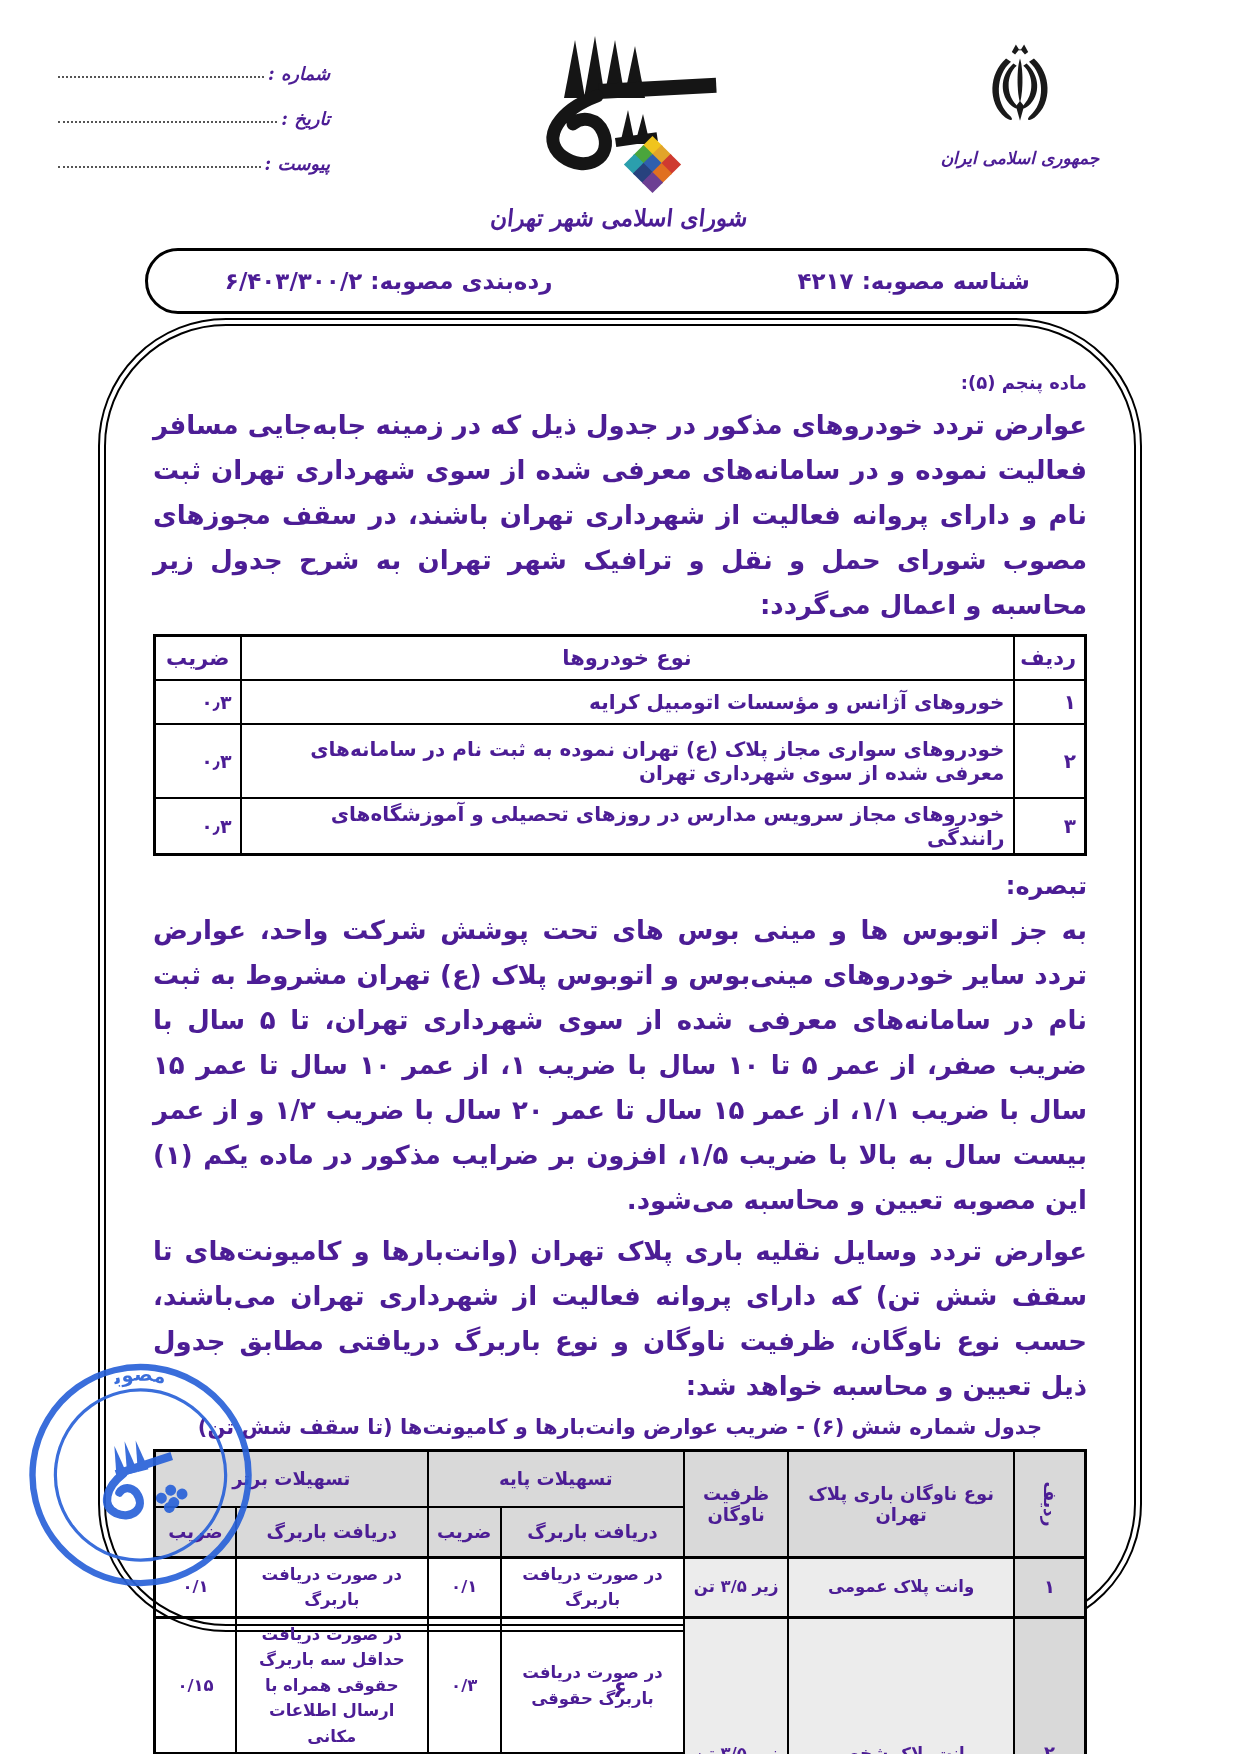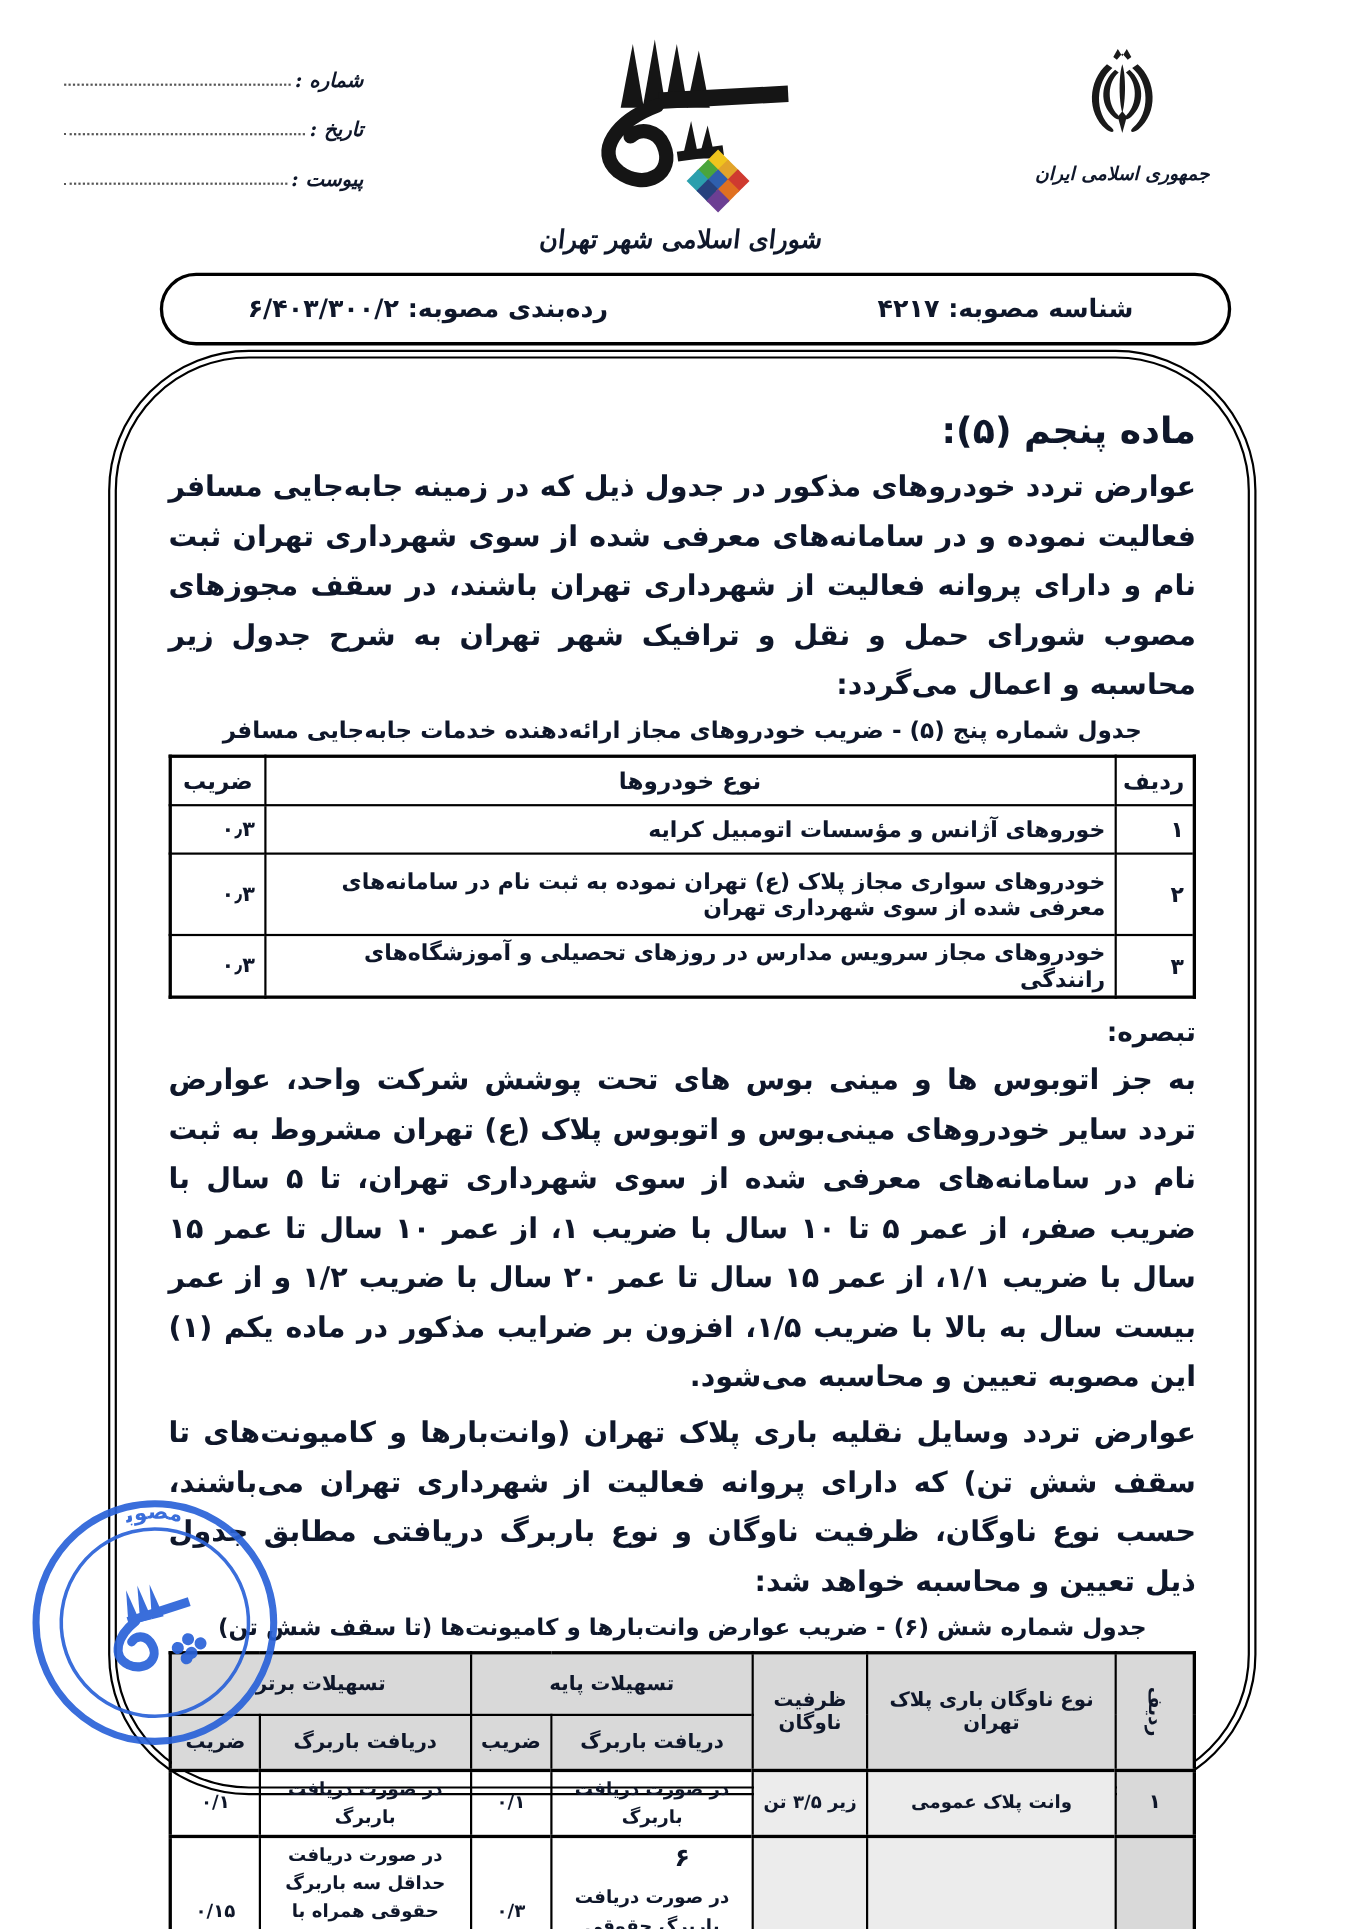--- a/index.html
+++ b/index.html
@@ -1,19 +1,19 @@
 <!DOCTYPE html>
 <html lang="fa" dir="rtl"><head>
 <meta charset="utf-8">
 <style>
   html,body{margin:0;padding:0;background:#888;}
   .page{
     position:relative; width:1240px; height:1754px; margin:0 auto;
     background:#ffffff; overflow:hidden;
-    font-family:"DejaVu Sans", sans-serif; color:#0f172a; direction:rtl;
+    font-family:"DejaVu Sans", sans-serif; color:#4c1d95; direction:rtl;
   }
   
   .lh-fields{position:absolute; left:58px; top:56px; width:272px; direction:rtl;}
   .lh-row{display:flex; align-items:flex-end; margin-bottom:17px; height:28px;}
   .lh-label{font-family:"DejaVu Serif", serif; font-style:italic; font-weight:bold;
     font-size:18px; white-space:nowrap; padding-left:4px;}
   .lh-dots{flex:1; border-bottom:2px dotted #555; height:0; margin-bottom:6px;}
   .council-logo{position:absolute; left:462px; top:26px; width:310px; text-align:center;}
   .council-caption{font-family:"DejaVu Serif", serif; font-style:italic; font-weight:bold;
     font-size:23px; margin-top:2px; transform:skewX(8deg);}
@@ -28,21 +28,21 @@
     font-weight:bold; font-size:23px;
   }
   .id-bar .approval-id{margin-right:86px;}
   .id-bar .classification{margin-right:245px;}
   
   .main-border{position:absolute; left:98px; top:318px; width:1040px; height:1310px;
     border:2.5px solid #000; border-radius:128px;}
   .main-border .inner{position:absolute; inset:4px; border:2.5px solid #000; border-radius:122px;}
   
   .content{position:absolute; left:153px; top:372px; width:934px; direction:rtl;}
-  .article-heading{font-size:33px; font-weight:bold; margin:0 0 10px 0;}
+  .article-heading{font-size:18px; font-weight:bold; margin:0 0 10px 0;}
   .para{font-size:26px; font-weight:bold; line-height:45px; text-align:justify; margin:0 0 6px 0;}
   .table-title{font-size:21px; font-weight:bold; text-align:center; margin:4px 0 10px 0;}
   .note-heading{font-size:24px; font-weight:bold; margin:16px 0 8px 0;}
   
   table{border-collapse:collapse; table-layout:fixed; width:100%; direction:rtl;}
   th,td{border:2px solid #000; text-align:center; vertical-align:middle;
     font-weight:bold; padding:3px 8px; overflow:hidden;}
   .t5{border:3px solid #000; margin-bottom:4px;}
   .t5 th{font-size:21px; height:36px;}
   .t5 td{font-size:20px;text-align:right;}
@@ -133,21 +133,20 @@
   </div>
 
   <div class="main-border">
     <div class="inner"></div>
   </div>
 
   <main class="content">
 
     <h2 class="article-heading">ماده پنجم (۵):</h2>
     <p class="para">عوارض تردد خودروهای مذکور در جدول ذیل که در زمینه جابه‌جایی مسافر فعالیت نموده و در سامانه‌های معرفی شده از سوی شهرداری تهران ثبت نام و دارای پروانه فعالیت از شهرداری تهران باشند، در سقف مجوزهای مصوب شورای حمل و نقل و ترافیک شهر تهران به شرح جدول زیر محاسبه و اعمال می‌گردد:</p>
-    <div class="table-title">جدول شماره پنج (۵) - ضریب خودروهای مجاز ارائه‌دهنده خدمات جابه‌جایی مسافر</div>
 
     <table class="t5">
       <colgroup>
           <col style="width:72px">
           <col>
           <col style="width:86px">
         </colgroup>
       <thead>
         <tr>
           <th>ردیف</th>

